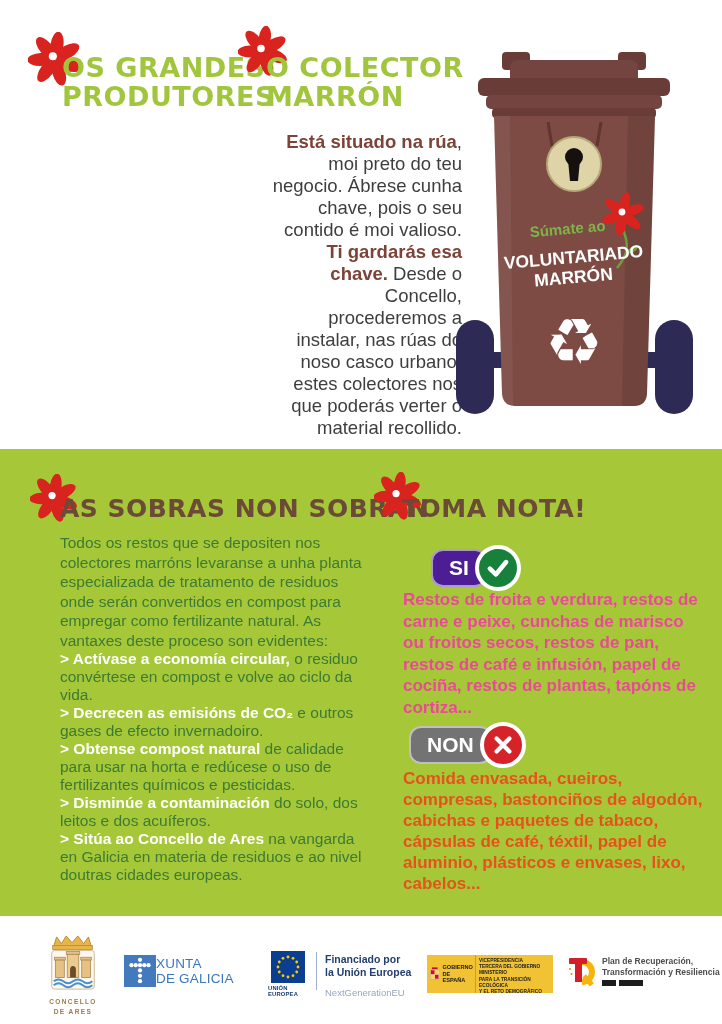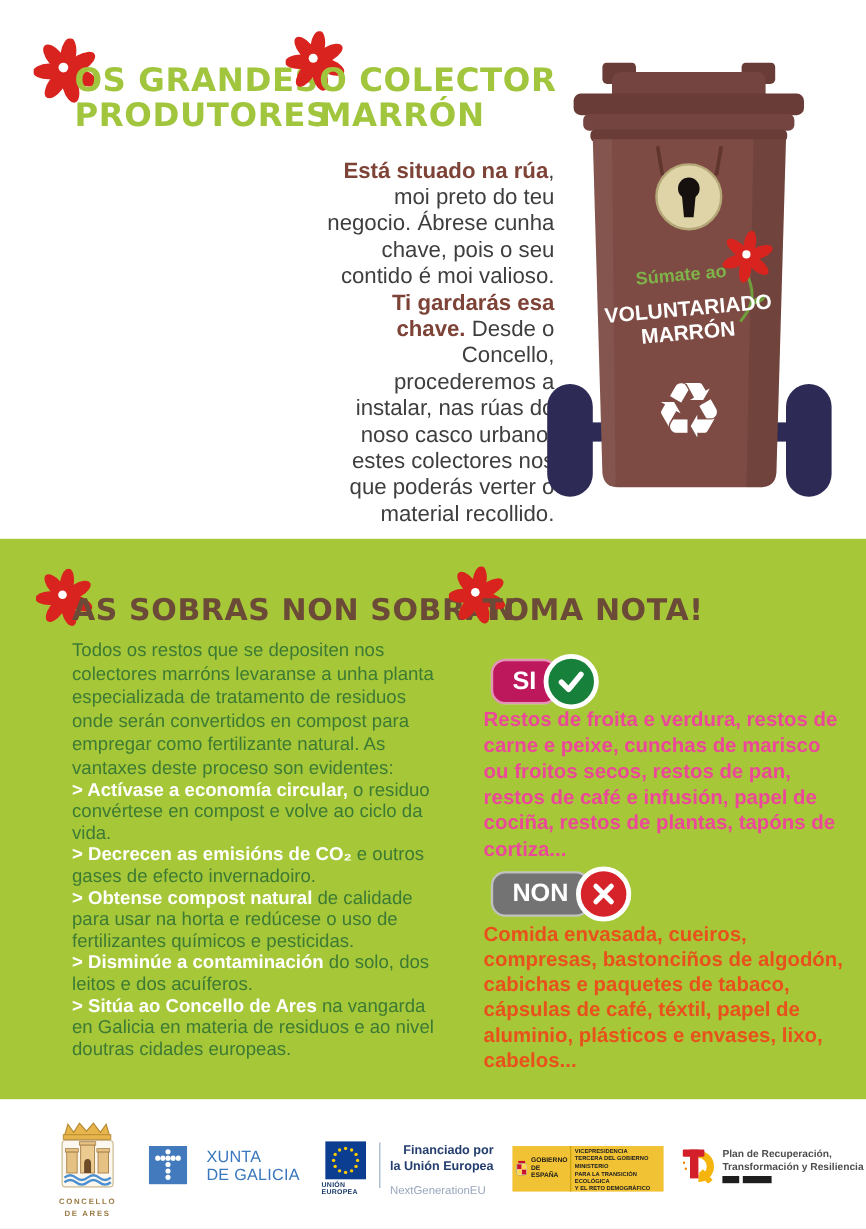--- a/index.html
+++ b/index.html
@@ -32,44 +32,44 @@
     position:absolute;color:#3d7a33;font-size:15.5px;line-height:19.5px;width:312px;
   }
   .bullets{position:absolute;width:312px;font-size:15.5px;line-height:18px;color:#3d7a33;}
   .bullets p{margin:0;}
   .bullet-lead{color:#ffffff;font-weight:700;}
   .badge{position:absolute;display:flex;align-items:center;}
   .badge-rect{
     color:#fff;font-weight:800;font-size:21px;padding:6px 16px 7px 16px;
     border-radius:12px;border:2px solid rgba(255,255,255,.55);line-height:1;
   }
-  .badge-rect.yes{background:#be185d;}
+  .badge-rect.yes{background:#4c1d95;margin-left:22px;}
   .badge-rect.no{background:#737373;}
   .badge-circle{
     width:46px;height:46px;border-radius:50%;border:4px solid #ffffff;
     margin-left:-12px;display:flex;align-items:center;justify-content:center;
     box-sizing:border-box;flex:0 0 auto;
   }
   .badge-circle.yes{background:#17813c;}
   .badge-circle.no{background:#d6232a;}
   .list-yes{position:absolute;color:#ec4899;font-weight:700;font-size:17px;line-height:21.5px;width:300px;}
   .list-no{position:absolute;color:#e8511c;font-weight:700;font-size:17px;line-height:21px;width:300px;}
   
   .footer-caption{
     position:absolute;text-align:center;color:#9a7b45;font-size:6.5px;
     letter-spacing:1.4px;line-height:1.5;font-weight:700;
   }
-  .xunta{position:absolute;display:flex;align-items:center;gap:16px;}
+  .xunta{position:absolute;display:flex;align-items:center;gap:0;}
   .xunta-text{color:#3a77bd;font-size:13.5px;line-height:1.12;letter-spacing:.2px;}
   .eu{position:absolute;display:flex;align-items:flex-start;gap:8px;}
   .eu-flagcol{display:flex;flex-direction:column;align-items:center;width:40px;}
   .eu-caption{color:#1a3a6b;font-size:5.8px;font-weight:700;margin-top:2px;letter-spacing:.2px;}
   .eu-divider{width:1px;height:38px;background:#9db0c9;margin-top:1px;}
   .eu-textcol{padding-top:2px;}
-  .eu-bold{color:#243e6e;font-size:10.5px;font-weight:700;line-height:1.25;text-align:right;}
+  .eu-bold{color:#243e6e;font-size:10.5px;font-weight:700;line-height:1.25;}
   .eu-program{color:#97a6bc;font-size:9.5px;margin-top:8px;}
   .gob{position:absolute;display:flex;}
   .gob-box1{
     width:48px;height:38px;background:#f1c233;display:flex;align-items:center;gap:3px;
     padding:0 2px 0 3px;box-sizing:border-box;
   }
   .gob-name{color:#1a1a1a;font-size:5.6px;font-weight:700;line-height:1.2;white-space:pre-line;}
   .gob-box2{
     width:78px;height:38px;background:#f1c233;border-left:1px solid #c9a20f;
     padding:3px 3px;box-sizing:border-box;

